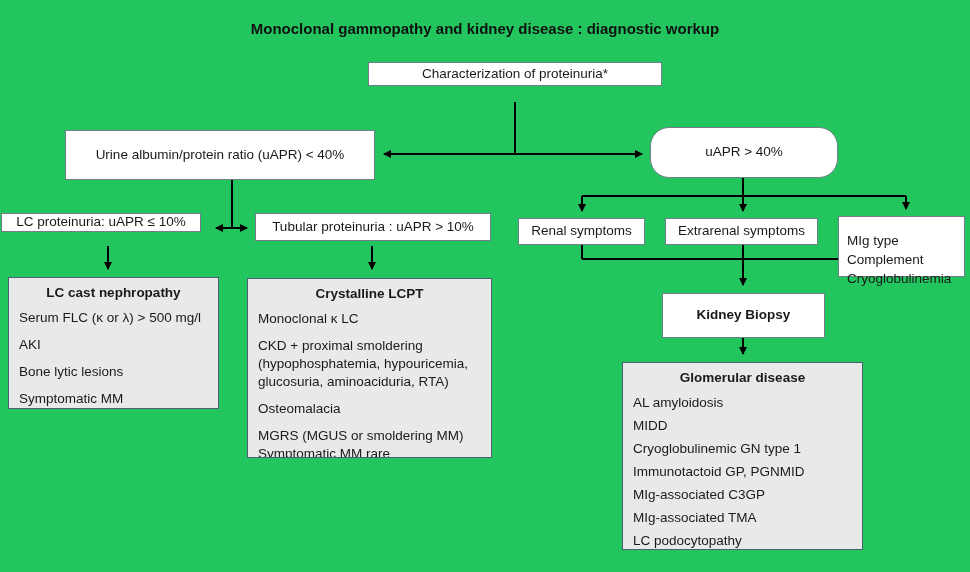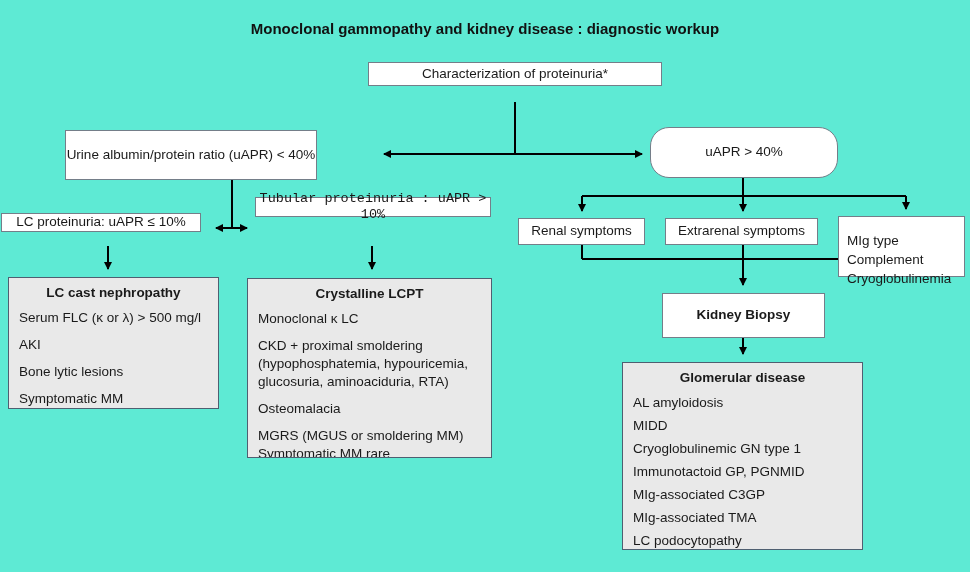--- a/index.html
+++ b/index.html
@@ -1,19 +1,19 @@
 <!DOCTYPE html>
 <html><head>
 <meta charset="utf-8">
 <style>
   html,body{margin:0;padding:0;background:#ffffff;}
   #canvas{
     position:relative;
     width:970px;height:572px;
-    background:#5eead4;
+    background:#22c55e;
     font-family:"Liberation Sans", sans-serif;
     color:#1a1a1a;
     overflow:hidden;
   }
   #title{
     position:absolute;left:0;top:20px;width:970px;
     text-align:center;font-size:15px;font-weight:bold;color:#111;
   }
   .node{
     position:absolute;
@@ -88,33 +88,33 @@
       <line x1="743" y1="244" x2="743" y2="285" marker-end="url(#ah)"></line>
 
       <line x1="743" y1="338" x2="743" y2="354" marker-end="url(#ah)"></line>
     </g>
   </svg>
 
   <div class="node" style="left:368px;top:62px;width:294px;height:24px;">
     <span>Characterization of proteinuria*</span>
   </div>
 
-  <div class="node" style="left:65px;top:130px;width:252px;height:50px;">
+  <div class="node" style="left:65px;top:130px;width:310px;height:50px;">
     <span>Urine albumin/protein ratio (uAPR) &lt; 40%</span>
   </div>
 
   <div class="node" style="left:650px;top:127px;width:188px;height:51px;border-radius:19px;">
     <span>uAPR &gt; 40%</span>
   </div>
 
   <div class="node" style="left:1px;top:213px;width:200px;height:19px;">
     <span>LC proteinuria: uAPR ≤ 10%</span>
   </div>
 
-  <div class="node" style="left:255px;top:197px;width:236px;height:20px;font-family:Liberation Mono, monospace;">
+  <div class="node" style="left:255px;top:213px;width:236px;height:28px;">
     <span>Tubular proteinuria : uAPR &gt; 10%</span>
   </div>
 
   <div class="node" style="left:518px;top:218px;width:127px;height:27px;">
     <span>Renal symptoms</span>
   </div>
 
   <div class="node" style="left:665px;top:218px;width:153px;height:27px;">
     <span>Extrarenal symptoms</span>
   </div>

